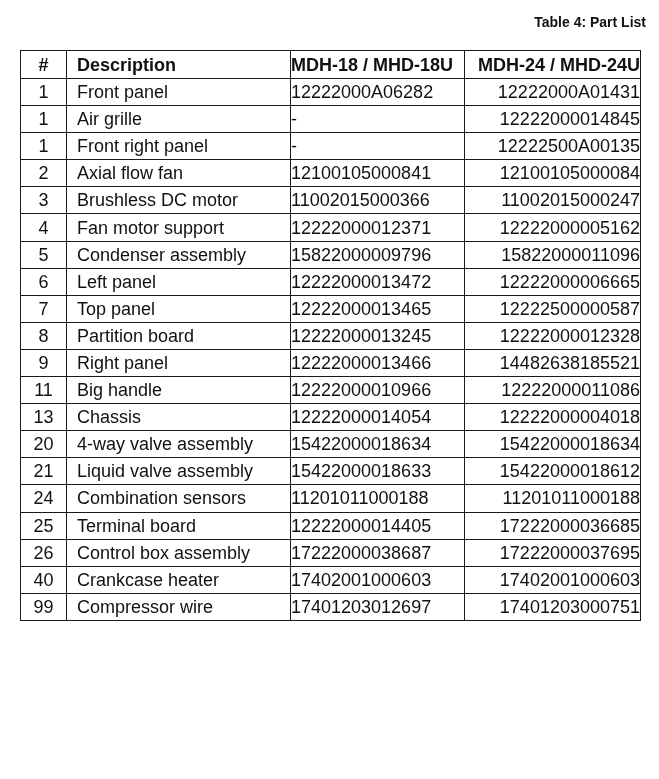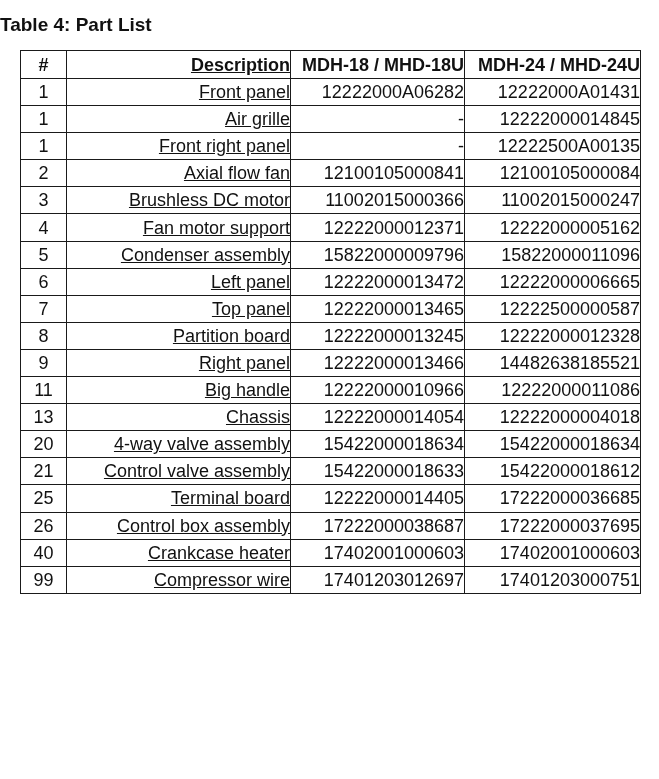--- a/index.html
+++ b/index.html
@@ -13,23 +13,23 @@
     body {
       font-family: "Liberation Sans", "DejaVu Sans", sans-serif;
       color: #111111;
       position: relative;
     }
     .title {
       position: absolute;
       top: 14px;
       left: 0;
       width: 646px;
-      text-align: left;
+      text-align: right;
       font-weight: bold;
-      font-size: 19px;
+      font-size: 14px;
       letter-spacing: 0px;
       color: #111;
     }
     table.parts {
       position: absolute;
       top: 50px;
       left: 20px;
       border-collapse: collapse;
       table-layout: fixed;
       width: 607px;
@@ -41,22 +41,22 @@
       font-size: 18px;
       line-height: 26px;
       white-space: nowrap;
       overflow: hidden;
     }
     table.parts th {
       font-weight: bold;
       height: 27px;
     }
     .c-num { width: 45px; text-align: center; }
-    .c-desc { width: 213px; text-align: right; padding-left: 10px !important; text-decoration: underline; }
-    .c-m18 { width: 173px; text-align: right; margin-left: 9px; }
+    .c-desc { width: 213px; text-align: left; padding-left: 10px !important; }
+    .c-m18 { width: 173px; text-align: left; margin-left: 9px; }
     .c-m24 { width: 175px; text-align: right; }
     th.c-m18, th.c-m24 { font-size: 16px; }
   </style>
 </head>
 <body>
 
 <div class="title">Table 4: Part List</div>
 
 <table class="parts">
   <thead>
@@ -147,23 +147,29 @@
         <td class="c-m24">12222000004018</td>
       </tr>
       <tr>
         <td class="c-num">20</td>
         <td class="c-desc">4-way valve assembly</td>
         <td class="c-m18">15422000018634</td>
         <td class="c-m24">15422000018634</td>
       </tr>
       <tr>
         <td class="c-num">21</td>
-        <td class="c-desc">Control valve assembly</td>
+        <td class="c-desc">Liquid valve assembly</td>
         <td class="c-m18">15422000018633</td>
         <td class="c-m24">15422000018612</td>
+      </tr>
+      <tr>
+        <td class="c-num">24</td>
+        <td class="c-desc">Combination sensors</td>
+        <td class="c-m18">11201011000188</td>
+        <td class="c-m24">11201011000188</td>
       </tr>
       <tr>
         <td class="c-num">25</td>
         <td class="c-desc">Terminal board</td>
         <td class="c-m18">12222000014405</td>
         <td class="c-m24">17222000036685</td>
       </tr>
       <tr>
         <td class="c-num">26</td>
         <td class="c-desc">Control box assembly</td>

